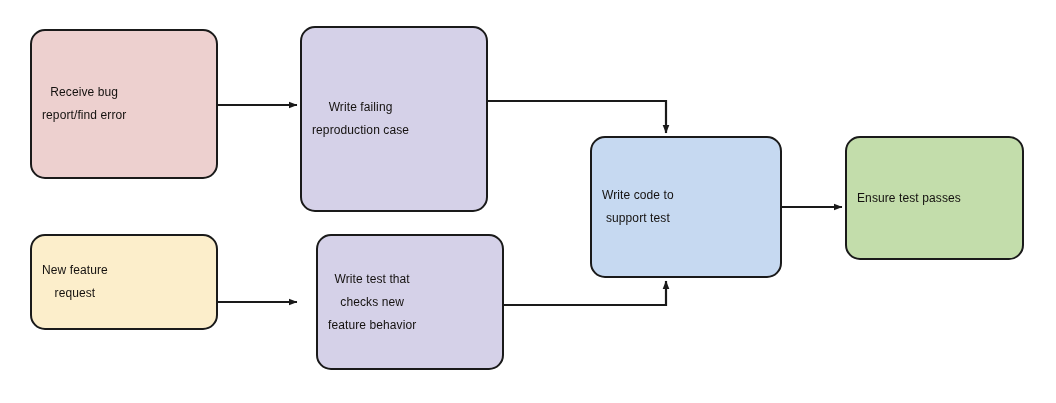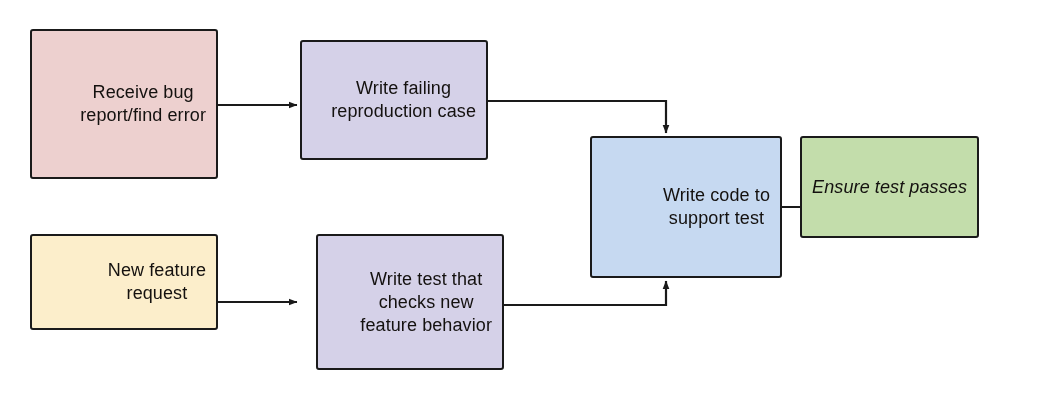--- a/index.html
+++ b/index.html
@@ -21,42 +21,42 @@
     position: absolute;
     left: 0;
     top: 0;
     width: 1056px;
     height: 403px;
   }
   .node {
     position: absolute;
     box-sizing: border-box;
     border: 2px solid #1a1a1a;
-    border-radius: 3px;
+    border-radius: 15px;
     display: flex;
     align-items: center;
-    justify-content: flex-end;
+    justify-content: flex-start;
     text-align: center;
     color: #14110f;
-    font-size: 18px;
+    font-size: 12px;
     line-height: 23px;
     letter-spacing: 0.1px;
     z-index: 2;
   }
   .node-label {
     display: block;
     white-space: pre-line;
     padding: 0 10px;
   }
   #node-bug-report   { left: 30px;  top: 29px;  width: 188px; height: 150px; }
-  #node-write-failing{ left: 300px; top: 40px;  width: 188px; height: 120px; }
+  #node-write-failing{ left: 300px; top: 26px;  width: 188px; height: 186px; }
   #node-new-feature  { left: 30px;  top: 234px; width: 188px; height: 96px; }
   #node-write-test   { left: 316px; top: 234px; width: 188px; height: 136px; }
   #node-write-code   { left: 570px; top: 136px; width: 192px; height: 142px; margin-left: 20px; }
-  #node-ensure-pass  { left: 800px; top: 136px; width: 179px; height: 102px; font-style: italic; }
+  #node-ensure-pass  { left: 845px; top: 136px; width: 179px; height: 124px; }
 </style>
 </head>
 <body>
 
 <div id="canvas">
 
   <svg class="edge-layer" viewBox="0 0 1056 403" width="1056" height="403" xmlns="http://www.w3.org/2000/svg">
     <defs>
       <marker id="arrowhead" markerWidth="9" markerHeight="9" refX="8.2" refY="4" orient="auto" markerUnits="userSpaceOnUse">
         <path d="M 0 0.6 L 8.6 4 L 0 7.4 z" fill="#1a1a1a"></path>

